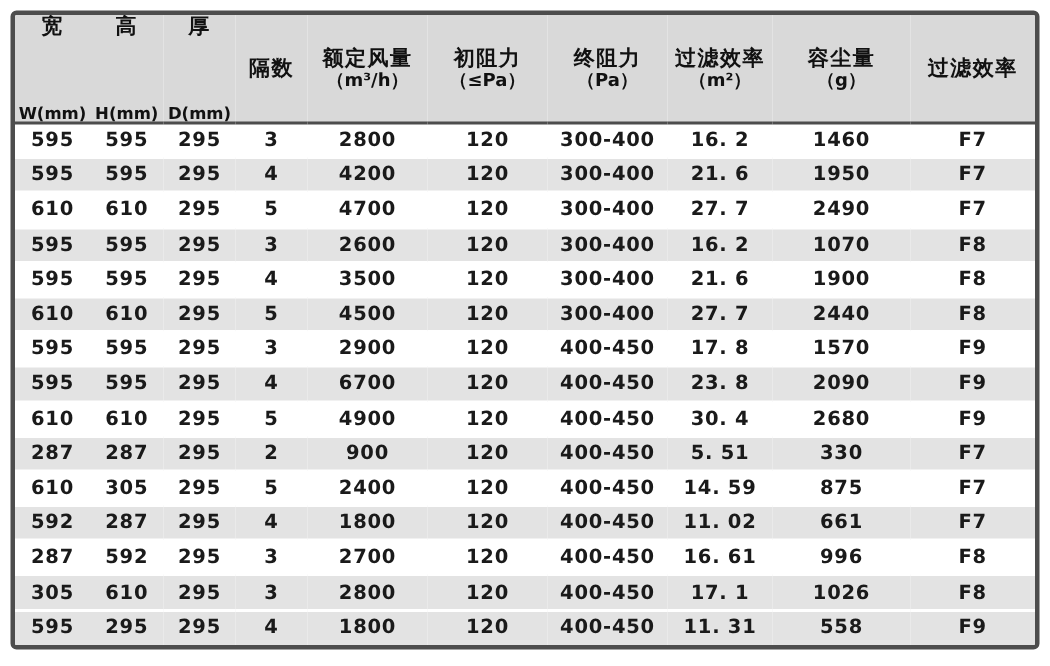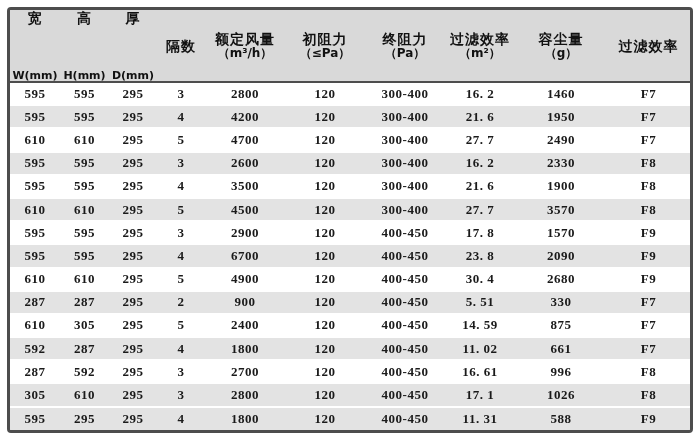--- a/index.html
+++ b/index.html
@@ -53,21 +53,20 @@
     white-space: nowrap;
   }
   .h-sub.small {
     font-size: 11px;
     line-height: 10px;
     letter-spacing: 0;
     margin-top: 45px;
   }
   tbody tr {
     height: 23px;
-    font-family: Liberation Serif, serif;
   }
   tbody tr.odd  { background: #ffffff; }
   tbody tr.even { background: #e3e3e3; }
   tbody tr + tr td { border-top: 2px solid #ffffff; }
   tbody td {
     padding: 0;
     text-align: center;
     vertical-align: middle;
     font-size: 13px;
     font-weight: 700;
@@ -175,21 +174,21 @@
           </tr>
           <tr class="even">
             <td>595</td>
             <td>595</td>
             <td>295</td>
             <td>3</td>
             <td>2600</td>
             <td>120</td>
             <td>300-400</td>
             <td>16. 2</td>
-            <td>2330</td>
+            <td>1070</td>
             <td>F8</td>
           </tr>
           <tr class="odd">
             <td>595</td>
             <td>595</td>
             <td>295</td>
             <td>4</td>
             <td>3500</td>
             <td>120</td>
             <td>300-400</td>
@@ -199,21 +198,21 @@
           </tr>
           <tr class="even">
             <td>610</td>
             <td>610</td>
             <td>295</td>
             <td>5</td>
             <td>4500</td>
             <td>120</td>
             <td>300-400</td>
             <td>27. 7</td>
-            <td>3570</td>
+            <td>2440</td>
             <td>F8</td>
           </tr>
           <tr class="odd">
             <td>595</td>
             <td>595</td>
             <td>295</td>
             <td>3</td>
             <td>2900</td>
             <td>120</td>
             <td>400-450</td>
@@ -307,19 +306,19 @@
           </tr>
           <tr class="even">
             <td>595</td>
             <td>295</td>
             <td>295</td>
             <td>4</td>
             <td>1800</td>
             <td>120</td>
             <td>400-450</td>
             <td>11. 31</td>
-            <td>588</td>
+            <td>558</td>
             <td>F9</td>
           </tr>
         </tbody>
     </table>
   </div>
 </div>
 
 </body></html>

